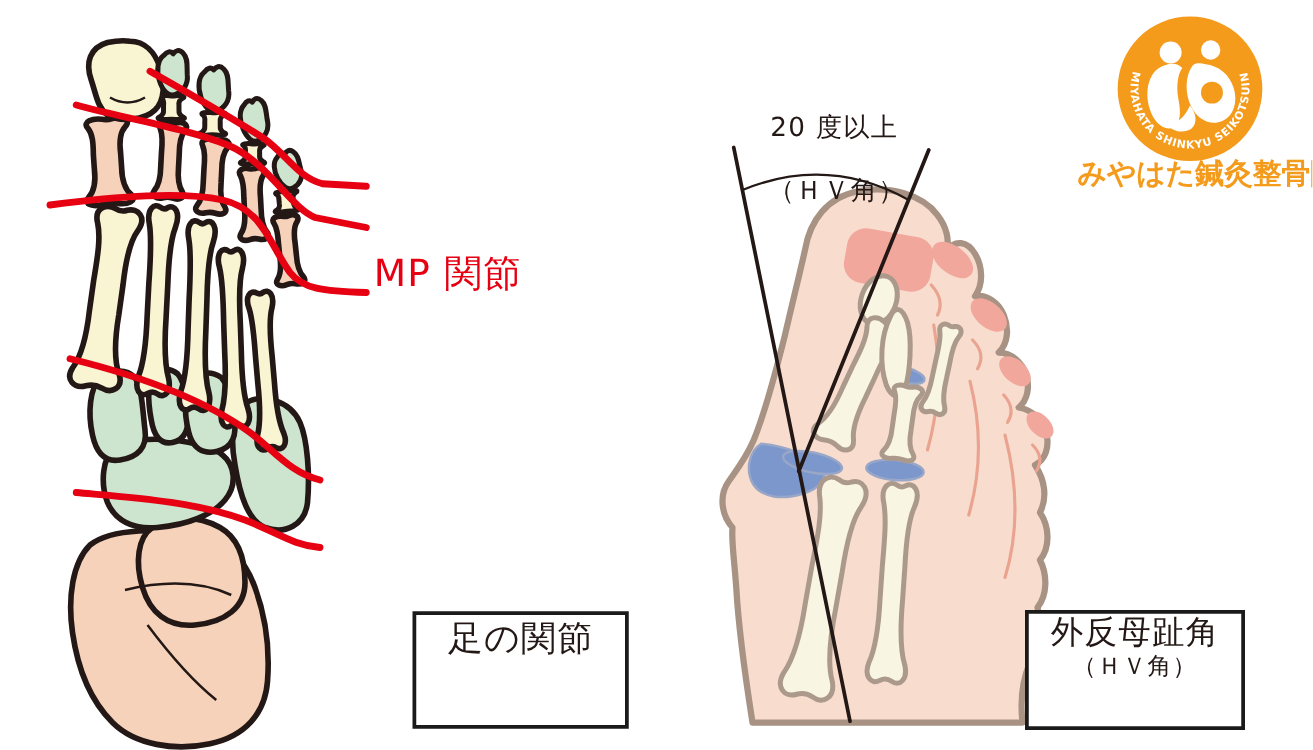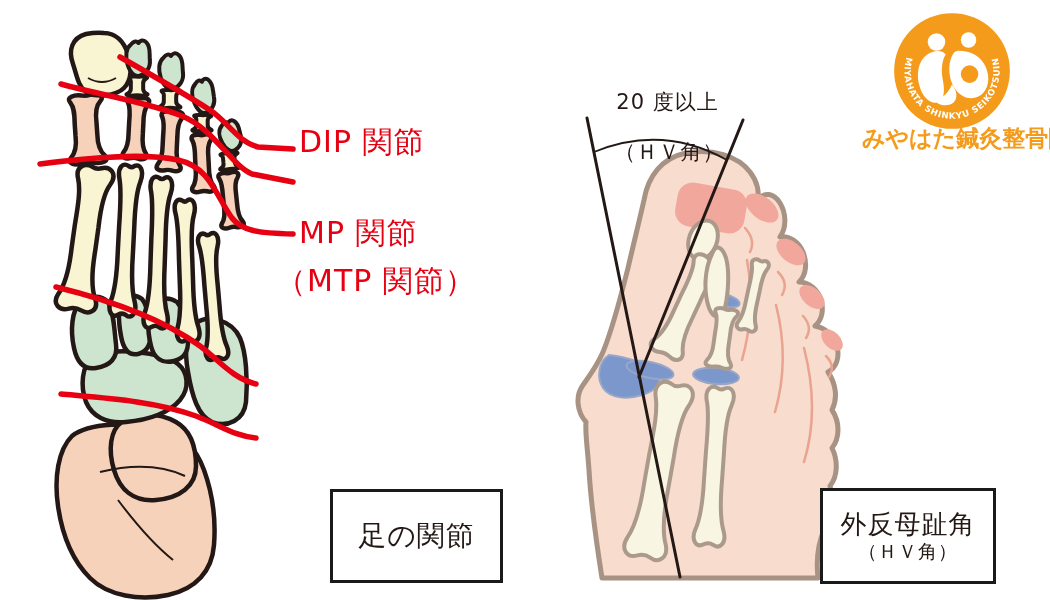--- a/index.html
+++ b/index.html
@@ -30,21 +30,21 @@
   .angle-name{
     position:absolute;
     left:597px;top:138px;width:145px;
     text-align:center;
     color:#231815;font-size:21px;letter-spacing:1px;white-space:nowrap;
   }
   .caption-box{
     position:absolute;
     border:3px solid #1a1a1a;
     background:#ffffff;
-    display:flex;flex-direction:column;align-items:center;justify-content:center;
+    display:flex;flex-direction:column;align-items:center;justify-content:flex-start;
     color:#231815;
   }
   .caption-box.left{left:330px;top:489px;width:167px;height:88px;font-size:28px;letter-spacing:1px;}
   .caption-box.right{left:820px;top:488px;width:170px;height:90px;}
   .caption-box.right .line1{font-size:26px;letter-spacing:1px;line-height:1.2;}
   .caption-box.right .line2{font-size:19px;letter-spacing:1px;line-height:1.2;}
 
   .clinic-name{
     position:absolute;
     left:862px;top:123px;width:184px;
@@ -117,23 +117,21 @@
 
     <g fill="none" stroke="#e60012" stroke-width="5.5" stroke-linecap="round">
       <path d="M 120,57 C 150,74 185,94 210,110 C 228,122 238,142 258,147 L 293,149"></path>
       <path d="M 61,84 C 105,96 150,103 182,116 C 214,129 232,166 252,174 L 293,182"></path>
       <path d="M 40,164 C 95,157 145,153 178,160 C 210,167 216,196 232,218 C 242,231 258,233 293,234"></path>
       <path d="M 56,287 C 105,299 160,317 200,346 C 220,361 232,378 256,384"></path>
       <path d="M 61,394 C 105,398 155,401 196,416 C 222,426 234,436 256,438"></path>
     </g>
   </svg>
 
-  <span class="joint-label" style="left:299px;top:126px">DIP 関節</span>
-  <span class="joint-label" style="left:299px;top:217px">MP 関節</span>
-  <span class="joint-label" style="left:276px;top:265px">（MTP 関節）</span>
+  <span class="joint-label" style="left:299px;top:204px">MP 関節</span>
 
   <div class="caption-box left">
     <span>足の関節</span>
   </div>
 
   <svg class="abs" style="left:555px;top:90px" width="340" height="500" viewBox="555 90 340 500">
 
     <path d="M 602,578
          C 596,540 591,505 589,470
          C 587,443 585,432 586,422

